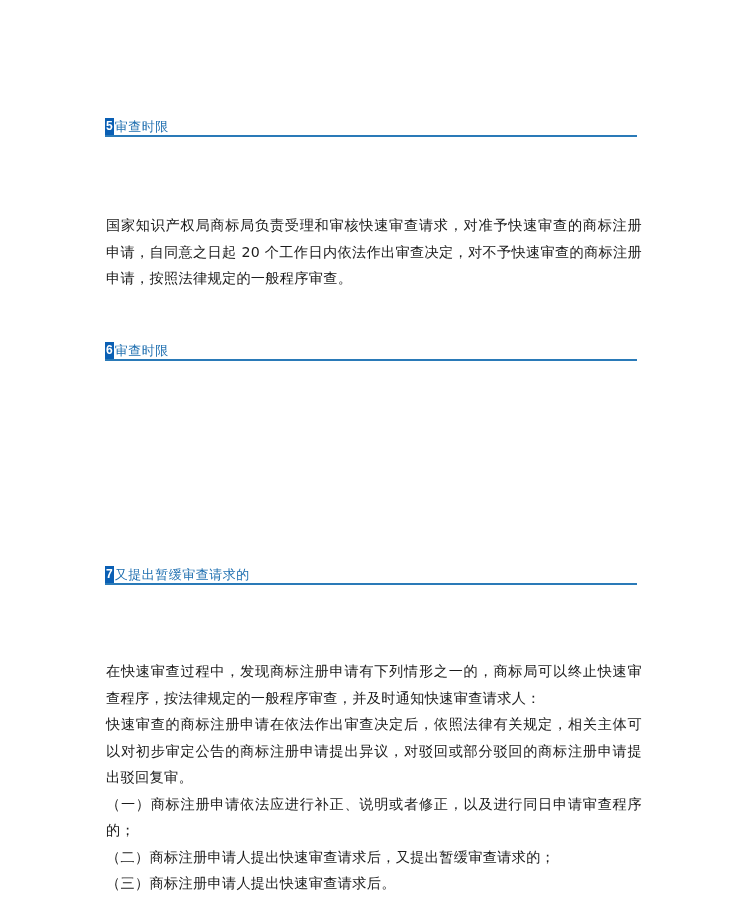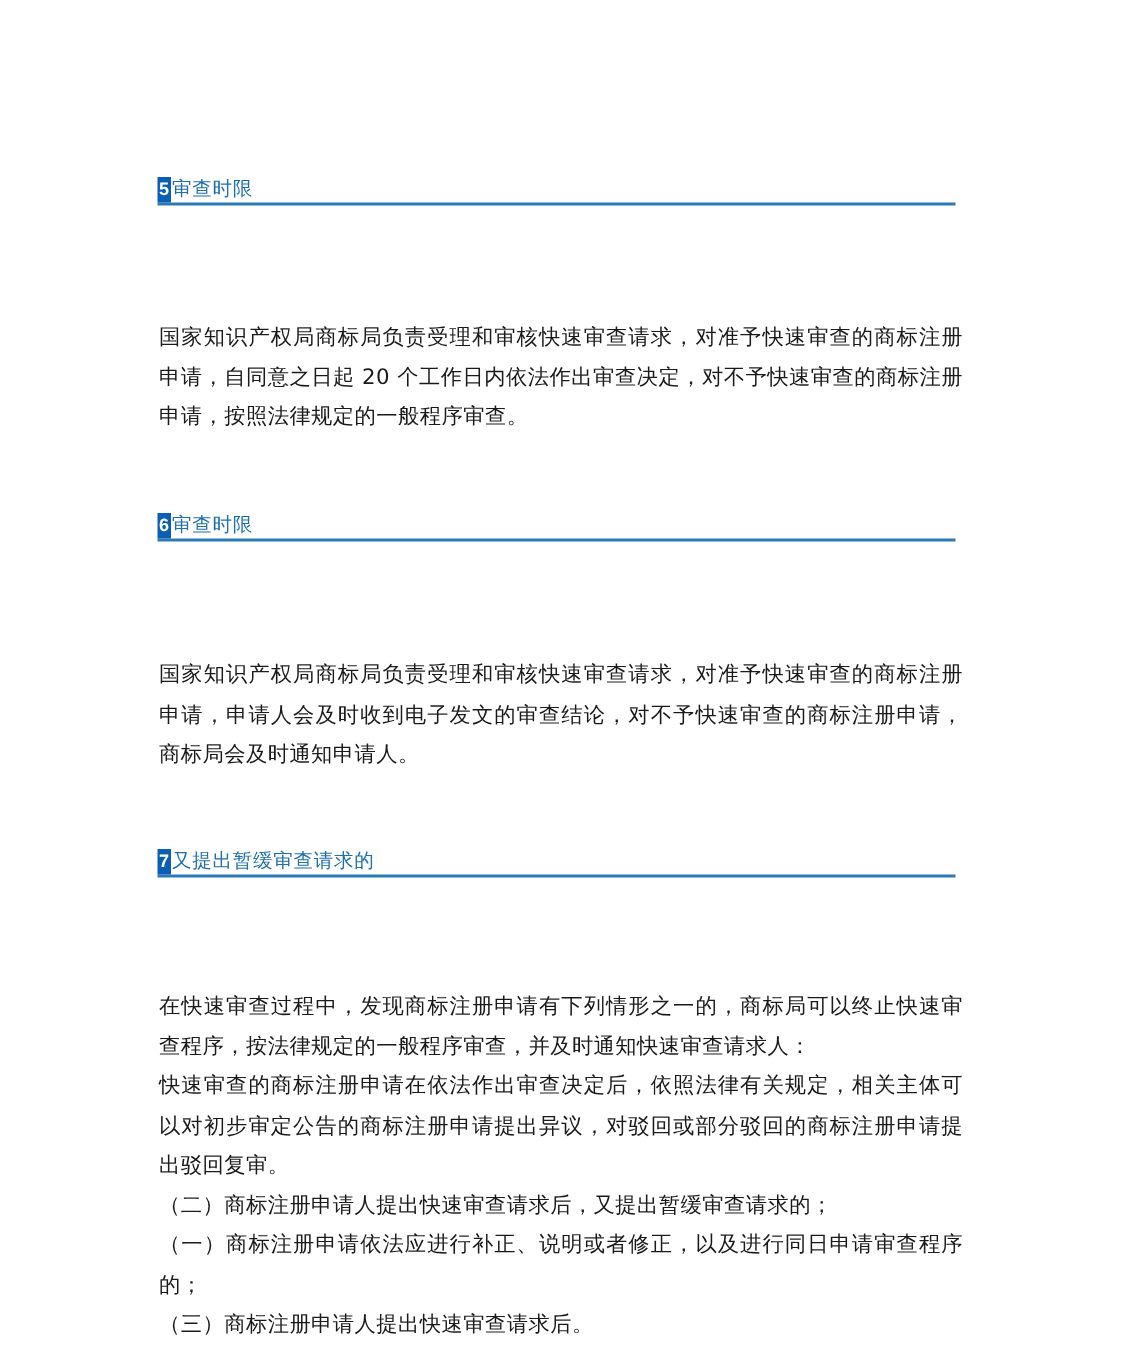--- a/index.html
+++ b/index.html
@@ -73,29 +73,26 @@
     <span class="section-title">审查时限</span>
   </div>
   <div class="para" style="top:200px;">
     <p>国家知识产权局商标局负责受理和审核快速审查请求，对准予快速审查的商标注册申请，自同意之日起 20 个工作日内依法作出审查决定，对不予快速审查的商标注册申请，按照法律规定的一般程序审查。</p>
   </div>
 
   <div class="section-heading" style="top:339px;">
     <span class="section-num">6</span>
     <span class="section-title">审查时限</span>
   </div>
-  <div class="para" style="top:425px;">
-    <p>国家知识产权局商标局负责受理和审核快速审查请求，对准予快速审查的商标注册申请，申请人会及时收到电子发文的审查结论，对不予快速审查的商标注册申请，商标局会及时通知申请人。</p>
-  </div>
 
   <div class="section-heading" style="top:563px;">
     <span class="section-num">7</span>
     <span class="section-title">又提出暂缓审查请求的</span>
   </div>
   <div class="para" style="top:646px;">
     <p>在快速审查过程中，发现商标注册申请有下列情形之一的，商标局可以终止快速审查程序，按法律规定的一般程序审查，并及时通知快速审查请求人：</p>
     <p>快速审查的商标注册申请在依法作出审查决定后，依照法律有关规定，相关主体可以对初步审定公告的商标注册申请提出异议，对驳回或部分驳回的商标注册申请提出驳回复审。</p>
+    <p>（一）商标注册申请依法应进行补正、说明或者修正，以及进行同日申请审查程序的；</p>
     <p>（二）商标注册申请人提出快速审查请求后，又提出暂缓审查请求的；</p>
-    <p>（一）商标注册申请依法应进行补正、说明或者修正，以及进行同日申请审查程序的；</p>
     <p>（三）商标注册申请人提出快速审查请求后。</p>
   </div>
 
 </div>
 
 </body></html>

